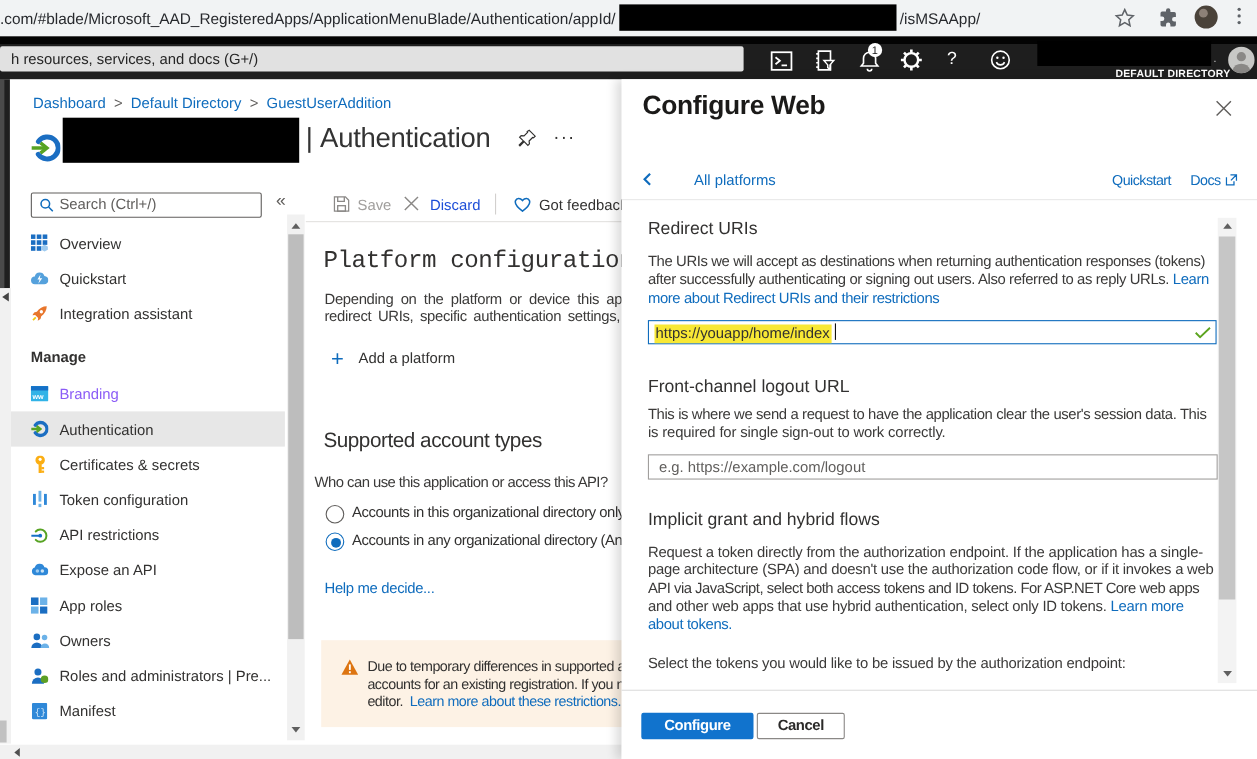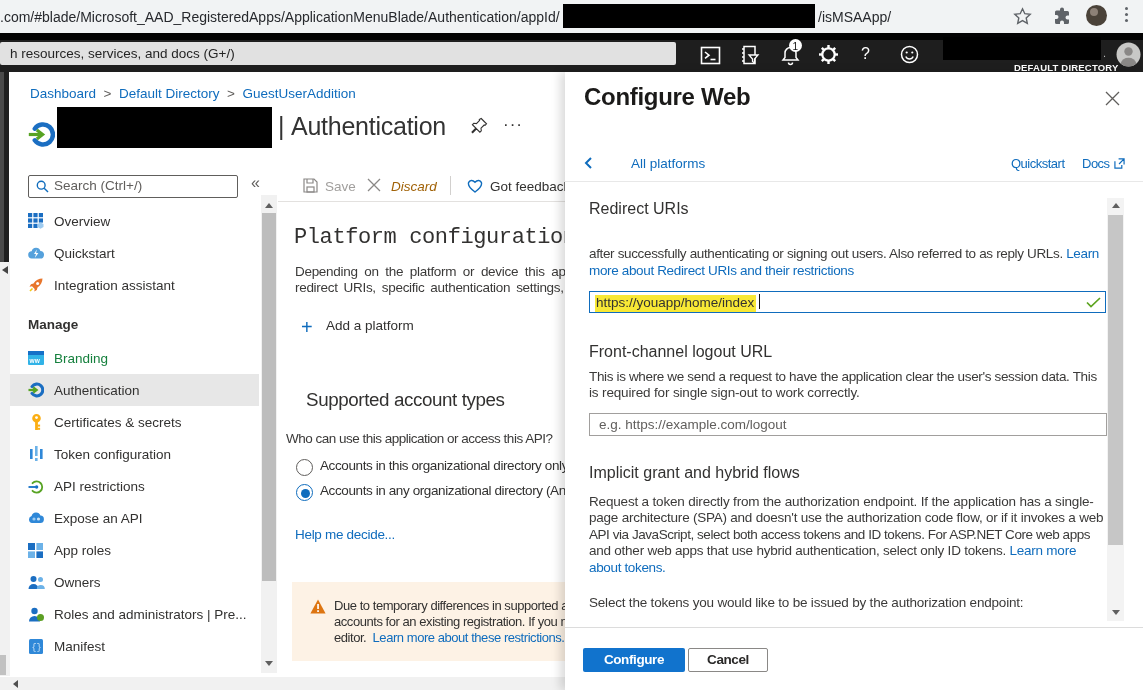--- a/index.html
+++ b/index.html
@@ -218,55 +218,55 @@
 
   <svg class="abs" style="left:29px;top:639px;" width="14" height="15" viewBox="0 0 14 15">
     <rect x="0" y="0" width="14" height="15" rx="1.5" fill="#2f88d8"></rect>
     <text x="2.5" y="11" font-size="8.5" fill="#cfe6f8" font-family="Liberation Mono">{}</text>
   </svg>
 
   <div class="abs nw" style="left:54px;top:214px;font-size:13.5px;color:#323130;">Overview</div>
   <div class="abs nw" style="left:54px;top:246px;font-size:13.5px;color:#323130;">Quickstart</div>
   <div class="abs nw" style="left:54px;top:278px;font-size:13.5px;color:#323130;">Integration assistant</div>
   <div class="abs nw" style="left:28px;top:317px;font-size:13.5px;font-weight:bold;color:#323130;">Manage</div>
-  <div class="abs nw" style="left:54px;top:351px;font-size:13.5px;color:#15803d;">Branding</div>
+  <div class="abs nw" style="left:54px;top:351px;font-size:13.5px;color:#8b5cf6;">Branding</div>
   <div class="abs nw" style="left:54px;top:383px;font-size:13.5px;color:#323130;">Authentication</div>
   <div class="abs nw" style="left:54px;top:415px;font-size:13.5px;color:#323130;">Certificates &amp; secrets</div>
   <div class="abs nw" style="left:54px;top:447px;font-size:13.5px;color:#323130;">Token configuration</div>
   <div class="abs nw" style="left:54px;top:479px;font-size:13.5px;color:#323130;">API restrictions</div>
   <div class="abs nw" style="left:54px;top:511px;font-size:13.5px;color:#323130;">Expose an API</div>
   <div class="abs nw" style="left:54px;top:543px;font-size:13.5px;color:#323130;">App roles</div>
   <div class="abs nw" style="left:54px;top:575px;font-size:13.5px;color:#323130;">Owners</div>
   <div class="abs nw" style="left:54px;top:607px;font-size:13.5px;color:#323130;">Roles and administrators | Pre...</div>
   <div class="abs nw" style="left:54px;top:639px;font-size:13.5px;color:#323130;">Manifest</div>
 
   <svg class="abs" style="left:303px;top:178px;" width="15" height="15" viewBox="0 0 15 15">
     <path d="M1 1 h10 l3 3 v10 h-13 z" fill="none" stroke="#8a8886" stroke-width="1.2"></path>
     <path d="M4 1 v4 h6 v-4" fill="none" stroke="#8a8886" stroke-width="1.2"></path>
     <rect x="4" y="9" width="7" height="5" fill="none" stroke="#8a8886" stroke-width="1.2"></rect>
   </svg>
   <div class="abs nw" style="left:325px;top:179px;font-size:13.5px;color:#a19f9d;">Save</div>
   <svg class="abs" style="left:367px;top:178px;" width="14" height="14" viewBox="0 0 14 14">
     <path d="M1 1 L13 13 M13 1 L1 13" stroke="#8a8886" stroke-width="1.3"></path>
   </svg>
-  <div class="abs nw" style="left:391px;top:179px;font-size:13.5px;color:#a16207;font-style:italic;">Discard</div>
+  <div class="abs nw" style="left:391px;top:179px;font-size:13.5px;color:#1d4ed8;">Discard</div>
   <div class="abs" style="left:450px;top:176px;width:1px;height:19px;background:#d2d0ce;"></div>
   <svg class="abs" style="left:467px;top:179px;" width="16" height="14" viewBox="0 0 16 14">
     <path d="M8 13 C 2 8.5 0.8 5.5 1.7 3.4 C 2.6 1.3 5.6 0.6 8 3.3 C 10.4 0.6 13.4 1.3 14.3 3.4 C 15.2 5.5 14 8.5 8 13 z" fill="none" stroke="#0f6cbd" stroke-width="1.4"></path>
   </svg>
   <div class="abs nw" style="left:490px;top:179px;font-size:13.5px;color:#323130;">Got feedback?</div>
   <div class="abs" style="left:278px;top:201px;width:287px;height:1px;background:#e3e1df;"></div>
 
   <div class="abs nw" style="left:294px;top:224.5px;font-size:22px;color:#323130;letter-spacing:-0.4px;font-family:Liberation Mono, monospace;">Platform configurations</div>
   <div class="abs nw" style="left:295px;top:263.5px;font-size:13.5px;color:#3b3a39;word-spacing:3.2px;letter-spacing:-0.3px;">Depending on the platform or device this application</div>
   <div class="abs nw" style="left:295px;top:279.5px;font-size:13.5px;color:#3b3a39;word-spacing:2.5px;letter-spacing:-0.3px;">redirect URIs, specific authentication settings, or fields</div>
   <div class="abs nw" style="left:301px;top:316px;font-size:20px;color:#0f6cbd;font-weight:400;">+</div>
   <div class="abs nw" style="left:326px;top:318px;font-size:13.5px;color:#323130;">Add a platform</div>
 
-  <div class="abs nw" style="left:294px;top:388.5px;font-size:18.8px;color:#323130;letter-spacing:-0.4px;margin-left:12px;">Supported account types</div>
+  <div class="abs nw" style="left:294px;top:388.5px;font-size:18.8px;color:#323130;letter-spacing:-0.4px;">Supported account types</div>
   <div class="abs nw" style="left:286px;top:430.5px;font-size:13.5px;color:#3b3a39;letter-spacing:-0.5px;">Who can use this application or access this API?</div>
   <div class="abs" style="left:296px;top:459px;width:15px;height:15px;border:1.6px solid #605e5c;border-radius:50%;background:#fff;"></div>
   <div class="abs nw" style="left:320px;top:457.5px;font-size:13.5px;color:#323130;letter-spacing:-0.4px;">Accounts in this organizational directory only (Defaul</div>
   <div class="abs" style="left:296px;top:484px;width:15px;height:15px;border:1.6px solid #0f6cbd;border-radius:50%;background:#fff;"></div>
   <div class="abs" style="left:300.5px;top:488.5px;width:9px;height:9px;border-radius:50%;background:#0f6cbd;"></div>
   <div class="abs nw" style="left:320px;top:482.5px;font-size:13.5px;color:#323130;letter-spacing:-0.4px;">Accounts in any organizational directory (Any Azure A</div>
   <div class="abs nw" style="left:295px;top:527px;font-size:13.5px;color:#0f6cbd;letter-spacing:-0.3px;">Help me decide...</div>
 
   <div class="abs" style="left:292px;top:582px;width:400px;height:79px;background:#fdf2e5;"></div>
   <svg class="abs" style="left:310px;top:599px;" width="16" height="15" viewBox="0 0 16 15">
@@ -293,20 +293,21 @@
     <path d="M1 3.5 v7.5 h7.5 v-3.5 M5 1 h6 v6 M11 1 L5.5 6.5" fill="none" stroke="#0f6cbd" stroke-width="1.3"></path>
   </svg>
   <div class="abs" style="left:565px;top:181px;width:578px;height:1px;background:#e8e8e8;"></div>
 
   <div class="abs" style="left:1107px;top:198px;width:17px;height:423px;background:#f3f3f3;"></div>
   <div class="abs" style="left:1111.5px;top:203px;width:0;height:0;border-left:4px solid transparent;border-right:4px solid transparent;border-bottom:5px solid #606060;"></div>
   <div class="abs" style="left:1108px;top:215px;width:15px;height:330px;background:#c6c6c6;"></div>
   <div class="abs" style="left:1111.5px;top:610px;width:0;height:0;border-left:4px solid transparent;border-right:4px solid transparent;border-top:5px solid #606060;"></div>
 
   <div class="abs nw" style="left:589px;top:199.5px;font-size:16px;color:#323130;">Redirect URIs</div>
+  <div class="abs nw P1" style="left:589px;top:229.5px;">The URIs we will accept as destinations when returning authentication responses (tokens)</div>
   <div class="abs nw P1" style="left:589px;top:246px;">after successfully authenticating or signing out users. Also referred to as reply URLs. <span class="blue">Learn</span></div>
   <div class="abs nw P1" style="left:589px;top:262.5px;"><span class="blue">more about Redirect URIs and their restrictions</span></div>
   <div class="abs" style="left:589px;top:291px;width:515px;height:20px;border:1.6px solid #0f6cbd;background:#fff;"></div>
   <div class="abs nw" style="left:595px;top:295px;font-size:13.5px;color:#323130;background:#f8e835;padding:0 2px 2px 1px;text-align:center;">https://youapp/home/index</div>
   <div class="abs" style="left:759px;top:294px;width:1.4px;height:15px;background:#111;"></div>
   <svg class="abs" style="left:1086px;top:297px;" width="15" height="11" viewBox="0 0 15 11">
     <path d="M1 5.5 L5 9.5 L14 1" fill="none" stroke="#5ca41f" stroke-width="1.7"></path>
   </svg>
 
   <div class="abs nw" style="left:589px;top:342.5px;font-size:16px;color:#323130;">Front-channel logout URL</div>

